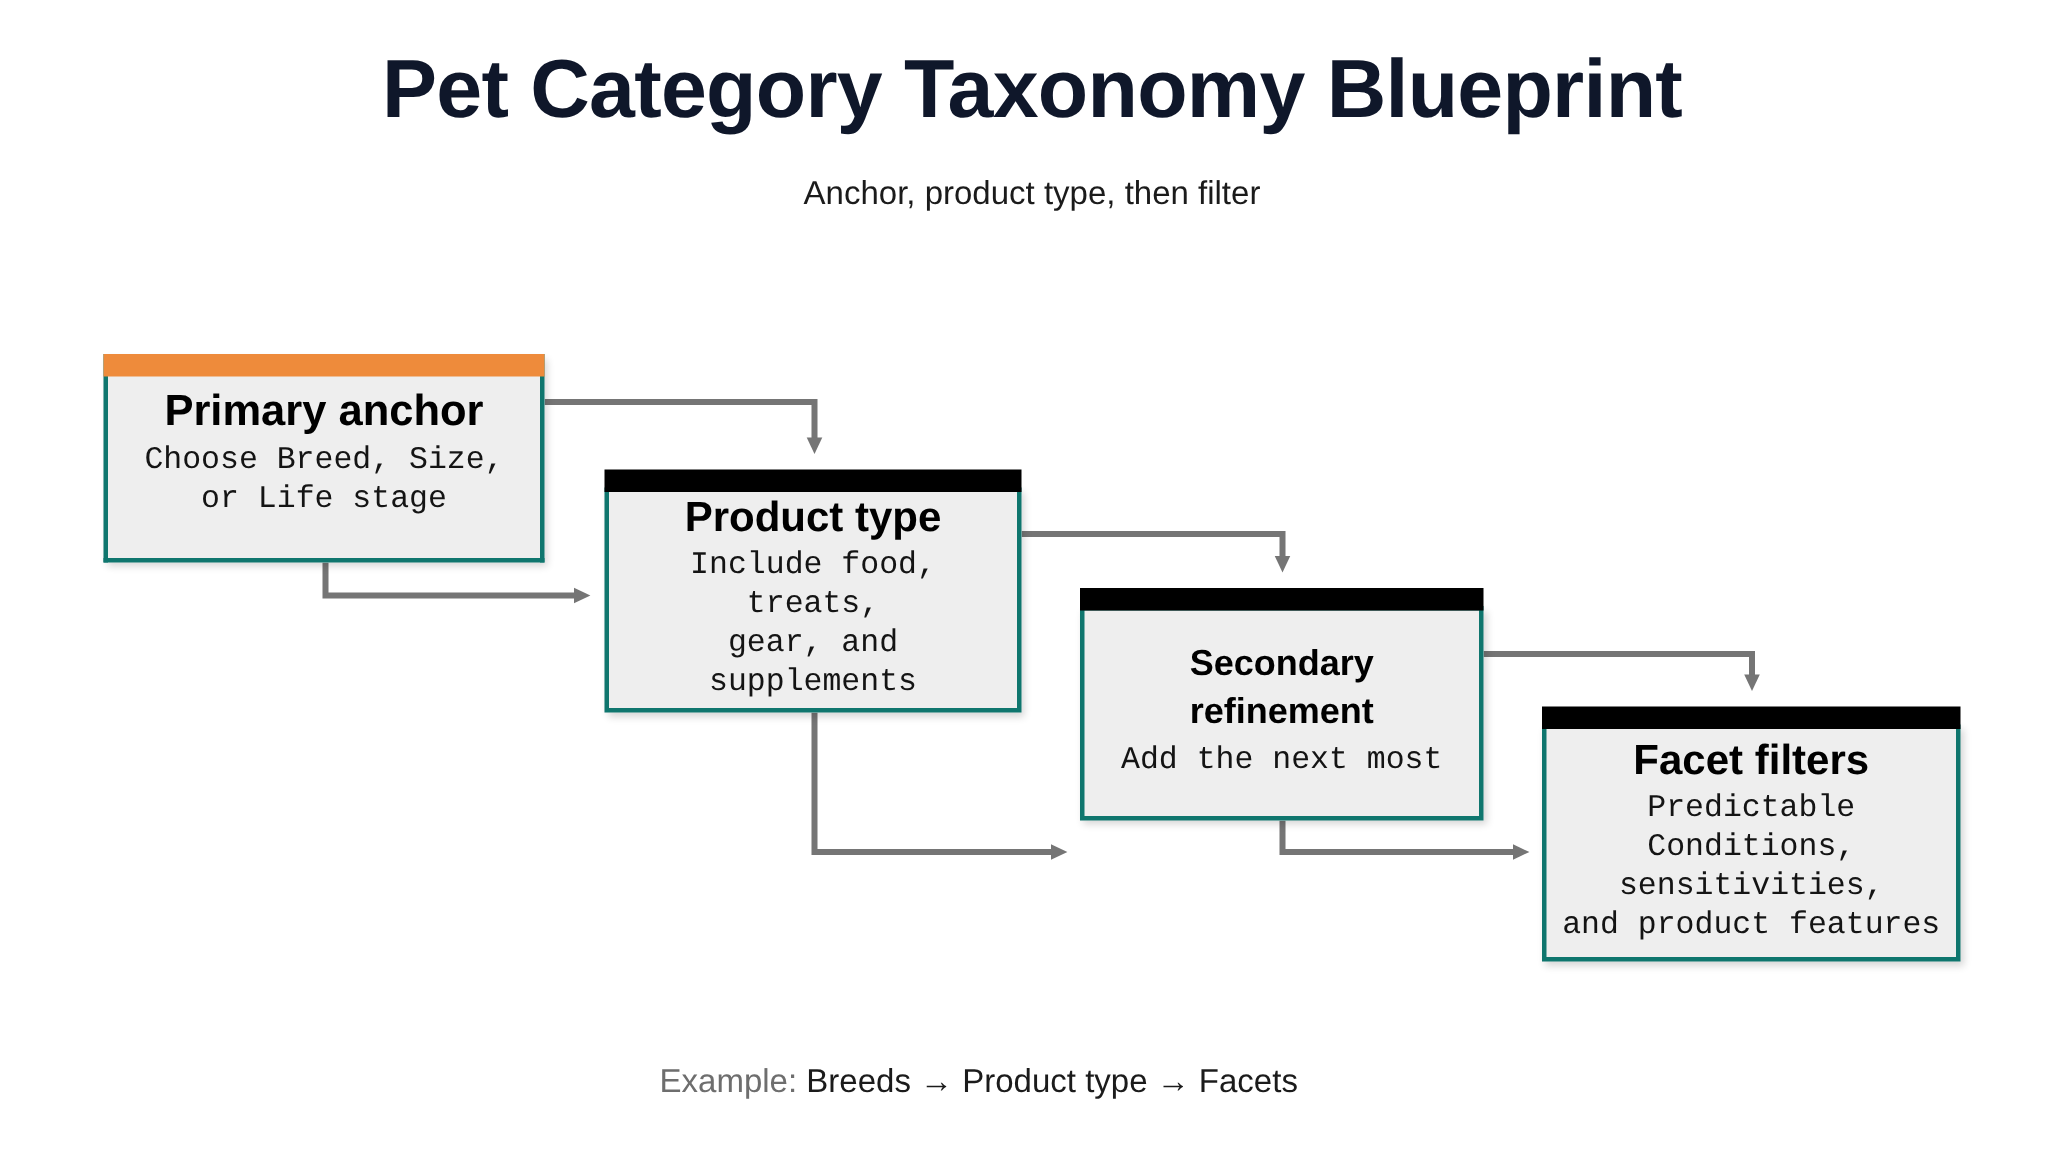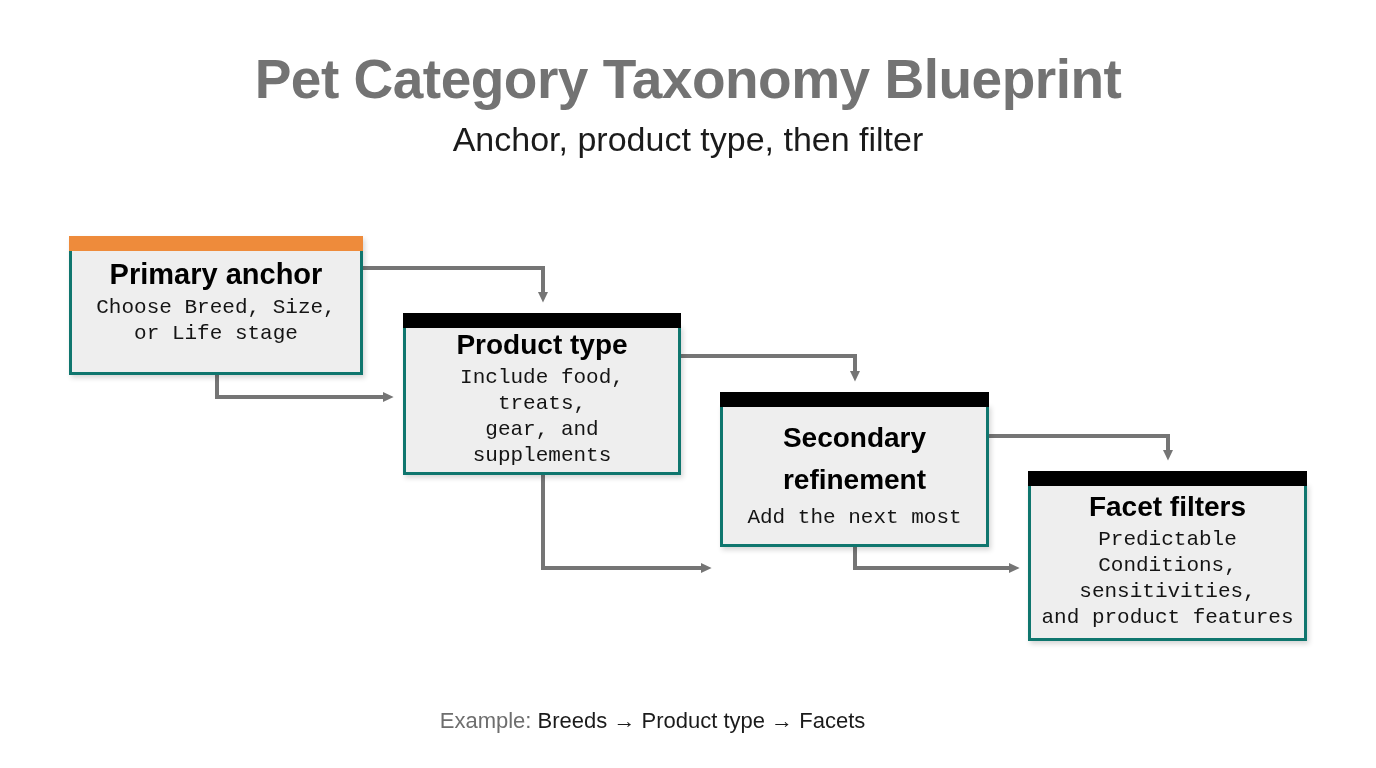--- a/index.html
+++ b/index.html
@@ -25,31 +25,31 @@
   
   .header {
     position: absolute;
     left: 0;
     top: 0;
     width: 1376px;
     text-align: center;
   }
   .title {
     margin: 0;
-    padding-top: 46px;
+    padding-top: 26px;
     font-size: 55px;
     line-height: 66px;
     font-weight: 700;
     letter-spacing: -0.5px;
-    color: #737373;
+    color: #0f172a;
   }
   .subtitle {
-    margin: 0;
+    margin: 10px;
     padding-top: 6px;
-    font-size: 34px;
+    font-size: 22px;
     line-height: 42px;
     font-weight: 400;
     color: #1b1b1b;
   }
 
   
   .stage {
     position: absolute;
     left: 0;
     top: 0;
@@ -107,21 +107,21 @@
   }
 
   
   #node-0 { left: 69px;   top: 236px; width: 294px; height: 139px; }
   #node-1 { left: 403px;  top: 325px; width: 278px; height: 150px; }
   #node-2 { left: 720px;  top: 404px; width: 269px; height: 143px; }
   #node-3 { left: 1028px; top: 483px; width: 279px; height: 158px; }
 
   #node-0 .node-title { font-size: 29px; }
   #node-1 .node-title { font-size: 28px; }
-  #node-2 .node-title { font-size: 28px; line-height: 42px; }
+  #node-2 .node-title { font-size: 24px; line-height: 32px; }
   #node-3 .node-title { font-size: 28px; }
 
   
   .wires {
     position: absolute;
     left: 0;
     top: 0;
     width: 1376px;
     height: 768px;
     pointer-events: none;

